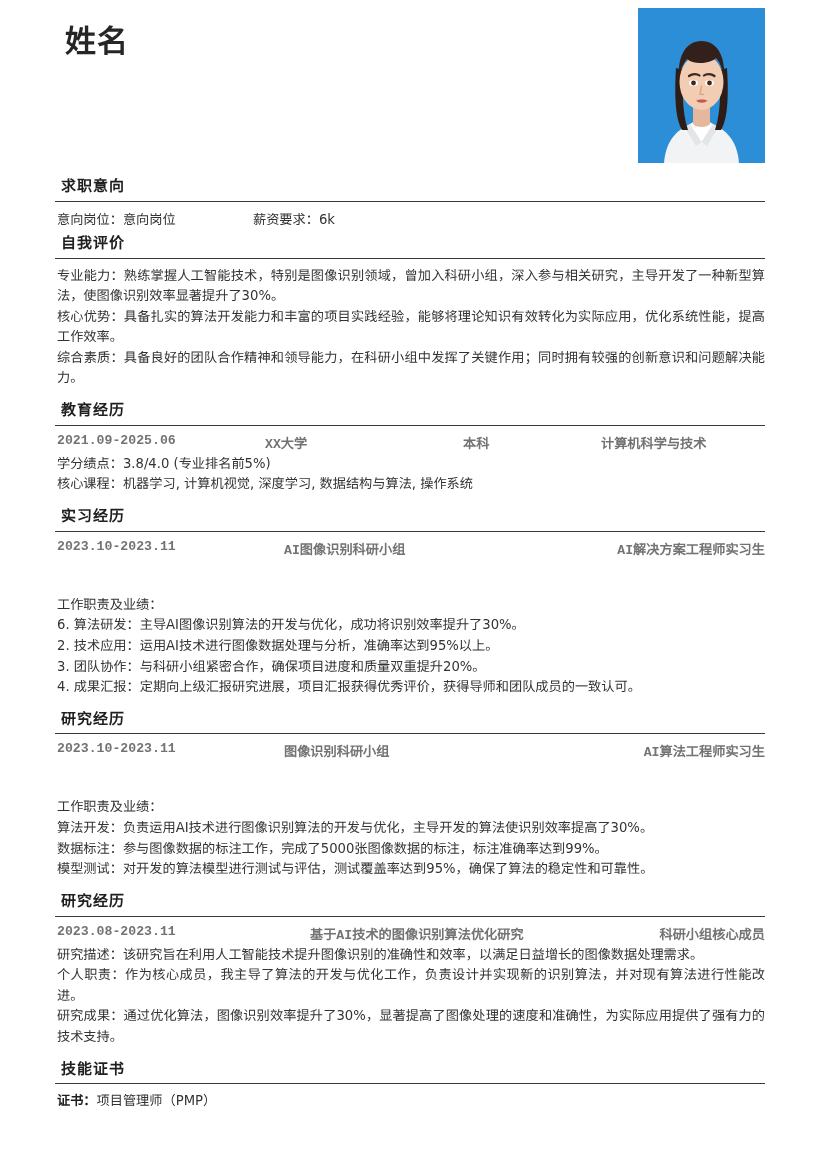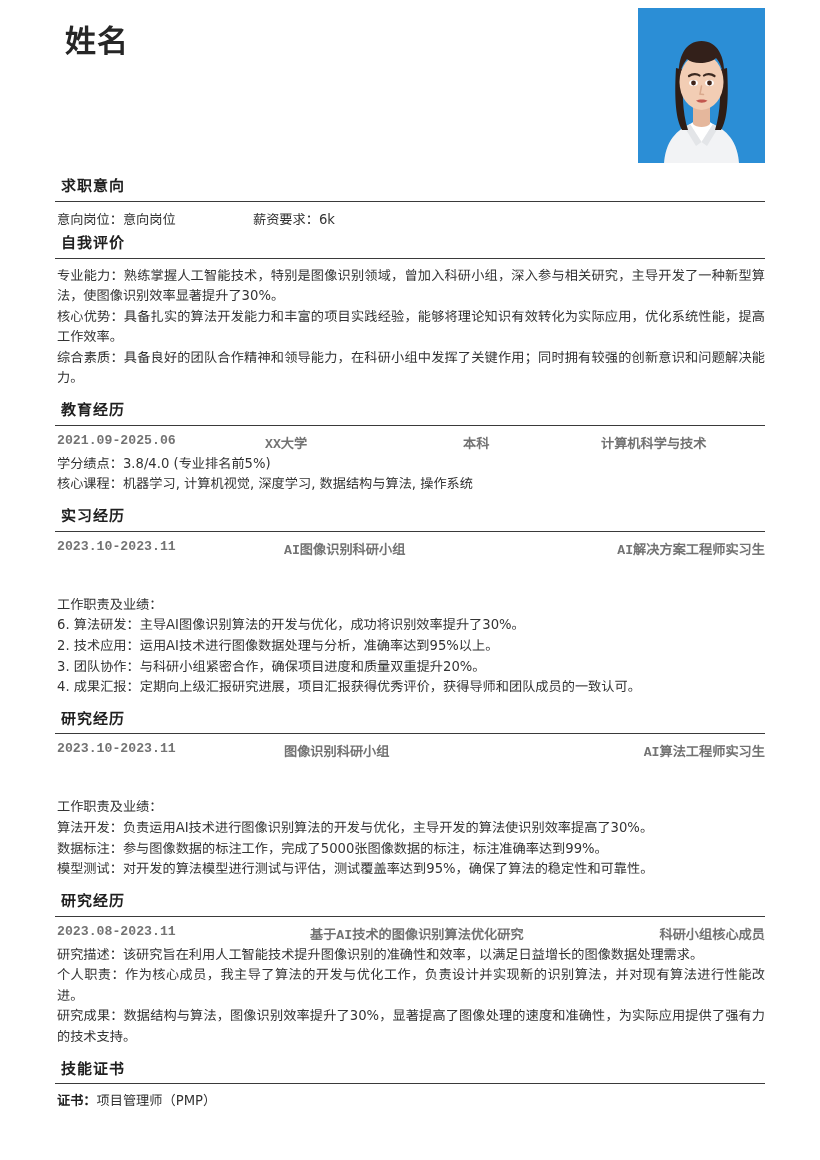--- a/index.html
+++ b/index.html
@@ -253,21 +253,21 @@
   <div class="section">
     <div class="sec-title">研究经历</div>
     <div class="rule"></div>
     <div class="exp-row">
       <span class="c-date">2023.08-2023.11</span>
       <span class="c-org-wide">基于AI技术的图像识别算法优化研究</span>
       <span class="c-role">科研小组核心成员</span>
     </div>
     <p class="body-para">研究描述：该研究旨在利用人工智能技术提升图像识别的准确性和效率，以满足日益增长的图像数据处理需求。</p>
     <p class="body-para">个人职责：作为核心成员，我主导了算法的开发与优化工作，负责设计并实现新的识别算法，并对现有算法进行性能改进。</p>
-    <p class="body-para">研究成果：数据结构与算法，图像识别效率提升了30%，显著提高了图像处理的速度和准确性，为实际应用提供了强有力的技术支持。</p>
+    <p class="body-para">研究成果：通过优化算法，图像识别效率提升了30%，显著提高了图像处理的速度和准确性，为实际应用提供了强有力的技术支持。</p>
   </div>
 
   <div class="sp10"></div>
 
   <div class="section">
     <div class="sec-title">技能证书</div>
     <div class="rule"></div>
     <div class="cert-line"><b>证书：</b><span>项目管理师（PMP）</span></div>
   </div>
 

